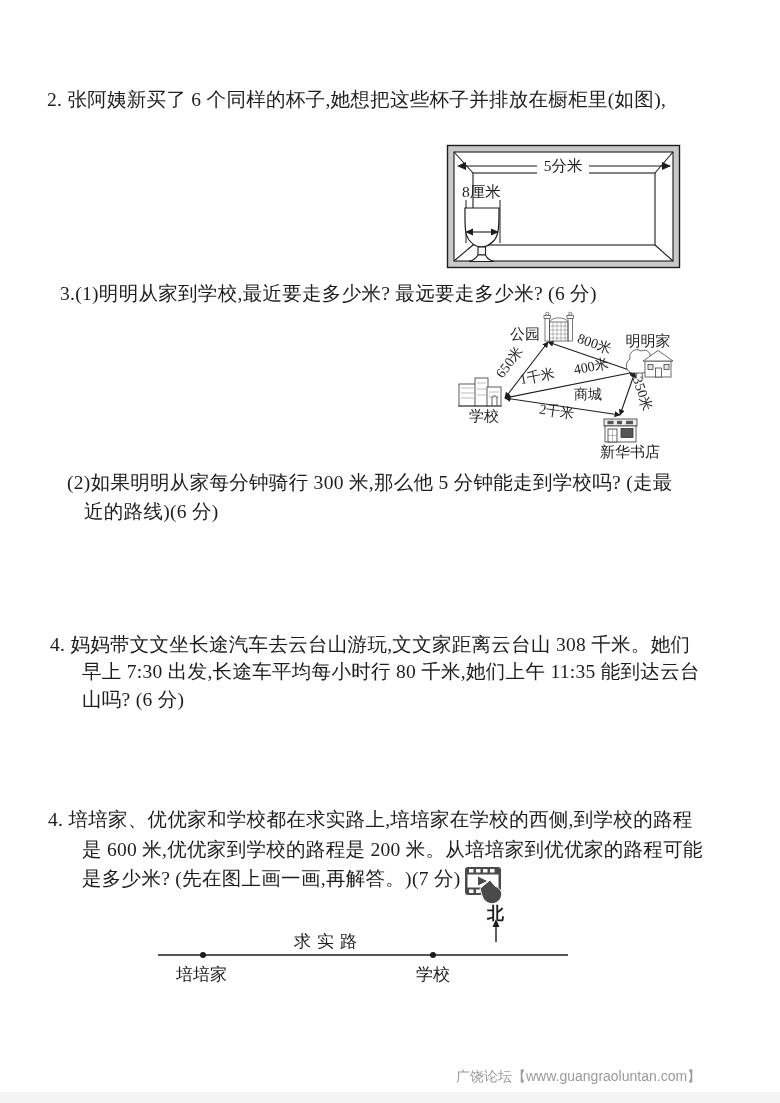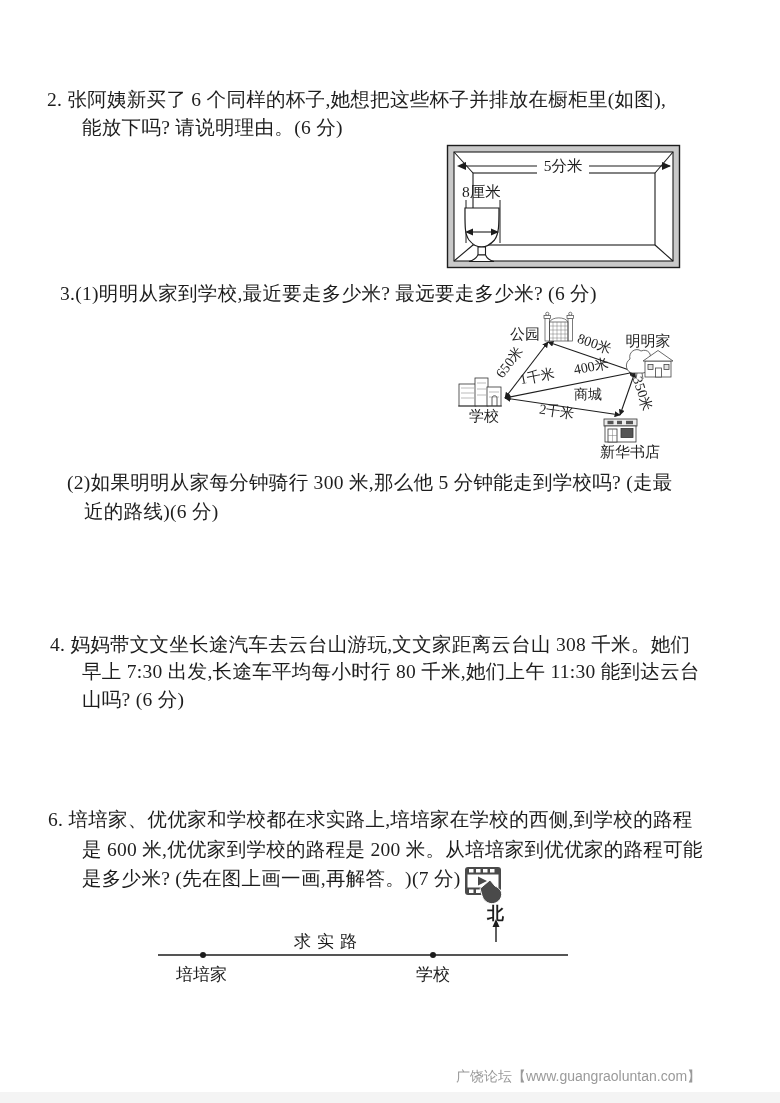--- a/index.html
+++ b/index.html
@@ -52,21 +52,20 @@
     left:0;top:1092px;width:780px;height:11px;
     background:#f4f4f4;
   }
 </style>
 </head>
 <body>
 
 <div class="page">
 
   <div class="tline" style="left:47px;top:86px">2. 张阿姨新买了 6 个同样的杯子,她想把这些杯子并排放在橱柜里(如图),</div>
-  <div class="tline" style="left:82px;top:114px">能放下吗? 请说明理由。(6 分)</div>
 
   <svg class="diagram" style="left:445px;top:141px" width="240" height="132" viewBox="0 0 240 132">
 
     <rect x="2.5" y="4.5" width="232" height="122" fill="#c9c9c9" stroke="#1d1d1d" stroke-width="1.4"></rect>
     <rect x="9" y="11" width="219" height="109" fill="#ffffff" stroke="#1d1d1d" stroke-width="1.1"></rect>
 
     <rect x="28" y="32" width="182" height="72" fill="none" stroke="#1d1d1d" stroke-width="1.1"></rect>
 
     <g stroke="#1d1d1d" stroke-width="1.1">
       <line x1="9" y1="11" x2="28" y2="32"></line>
@@ -190,24 +189,24 @@
     <text transform="translate(98,73) rotate(-11)" text-anchor="middle" font-size="14">1千米</text>
     <text transform="translate(152,63) rotate(-11)" text-anchor="middle" font-size="14">400米</text>
     <text transform="translate(116,108) rotate(8)" text-anchor="middle" font-size="14">2千米</text>
     <text transform="translate(198,87) rotate(72)" text-anchor="middle" font-size="14">350米</text>
   </svg>
 
   <div class="tline" style="left:67px;top:469px">(2)如果明明从家每分钟骑行 300 米,那么他 5 分钟能走到学校吗? (走最</div>
   <div class="tline" style="left:84px;top:498px">近的路线)(6 分)</div>
 
   <div class="tline" style="left:50px;top:631px">4. 妈妈带文文坐长途汽车去云台山游玩,文文家距离云台山 308 千米。她们</div>
-  <div class="tline" style="left:82px;top:658px">早上 7:30 出发,长途车平均每小时行 80 千米,她们上午 11:30 能到达云台</div>
+  <div class="tline" style="left:82px;top:658px">早上 7:30 出发,长途车平均每小时行 80 千米,她们上午 11:35 能到达云台</div>
   <div class="tline" style="left:82px;top:686px">山吗? (6 分)</div>
 
-  <div class="tline" style="left:48px;top:806px">6. 培培家、优优家和学校都在求实路上,培培家在学校的西侧,到学校的路程</div>
+  <div class="tline" style="left:48px;top:806px">4. 培培家、优优家和学校都在求实路上,培培家在学校的西侧,到学校的路程</div>
   <div class="tline" style="left:82px;top:836px">是 600 米,优优家到学校的路程是 200 米。从培培家到优优家的路程可能</div>
   <div class="tline" style="left:82px;top:865px">是多少米? (先在图上画一画,再解答。)(7 分)</div>
 
   <svg class="diagram" style="left:464px;top:866px" width="42" height="40" viewBox="0 0 42 40">
     <rect x="1" y="1" width="36" height="28" rx="3" fill="#4a4a4a"></rect>
     <rect x="3.5" y="8.5" width="31" height="13" fill="#ffffff"></rect>
     <g fill="#ffffff">
       <rect x="5" y="3" width="4.5" height="3.5"></rect>
         <rect x="12" y="3" width="4.5" height="3.5"></rect>
       <rect x="19" y="3" width="4.5" height="3.5"></rect>

